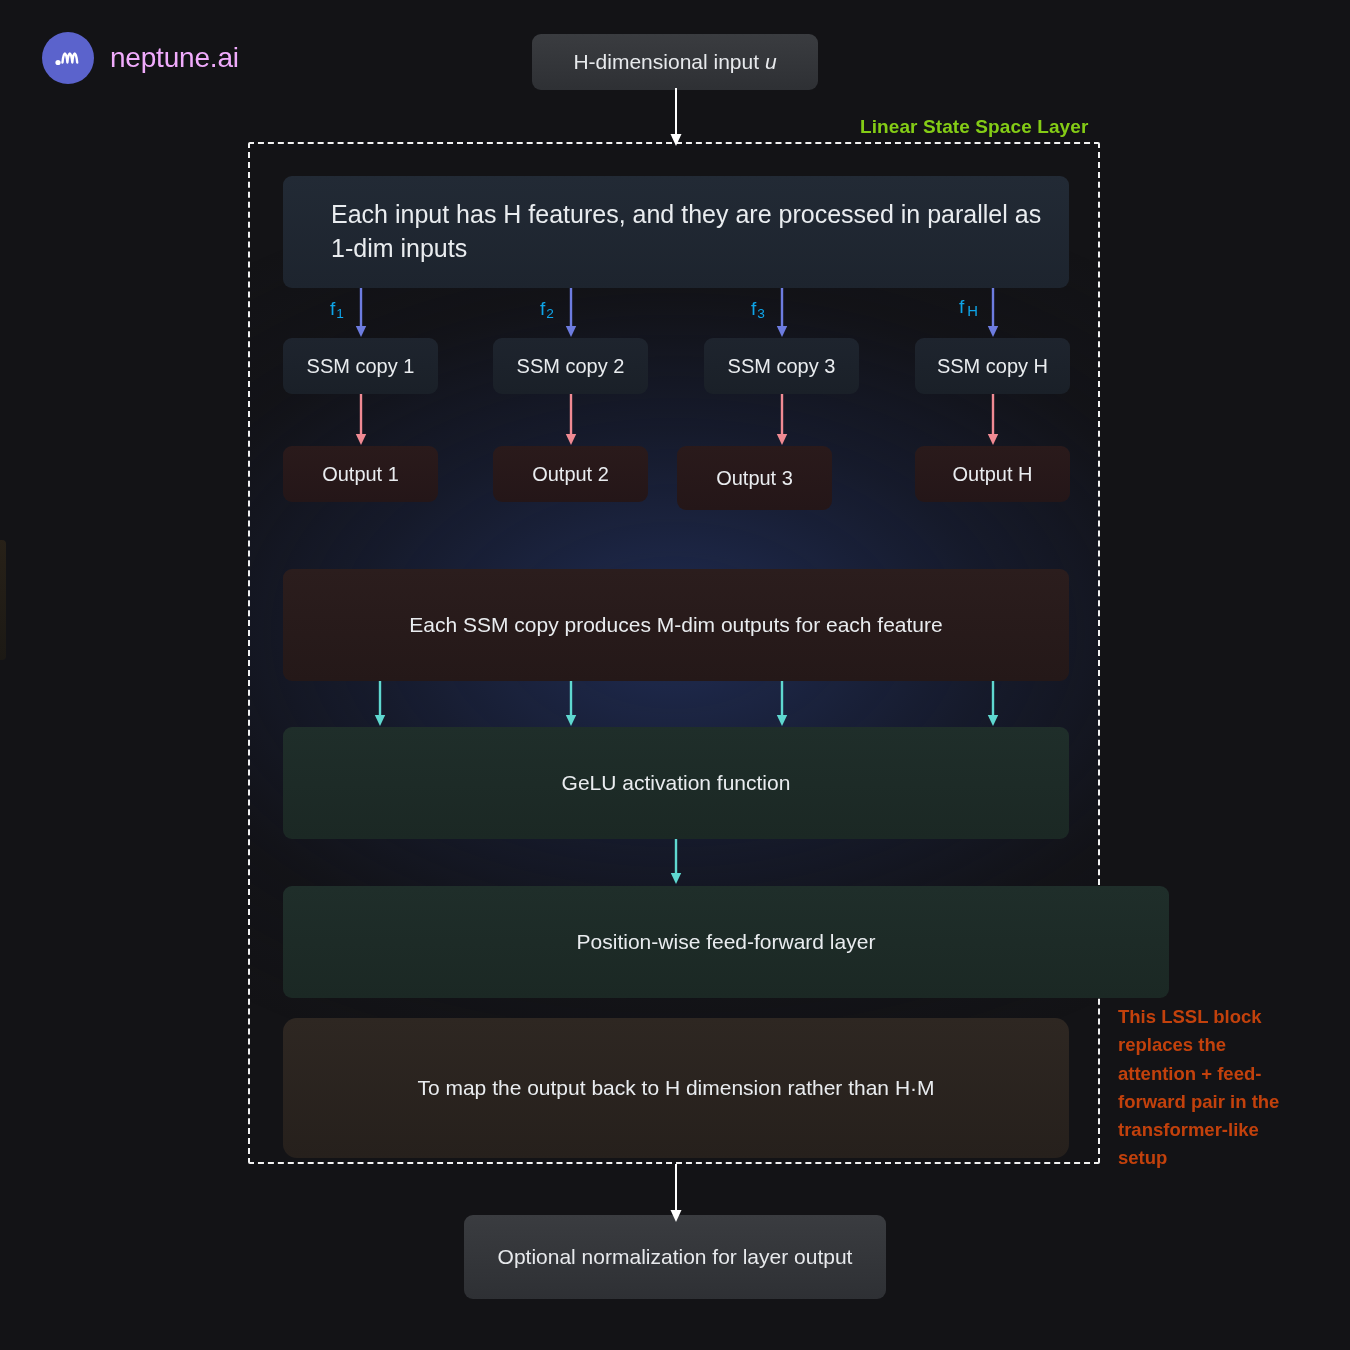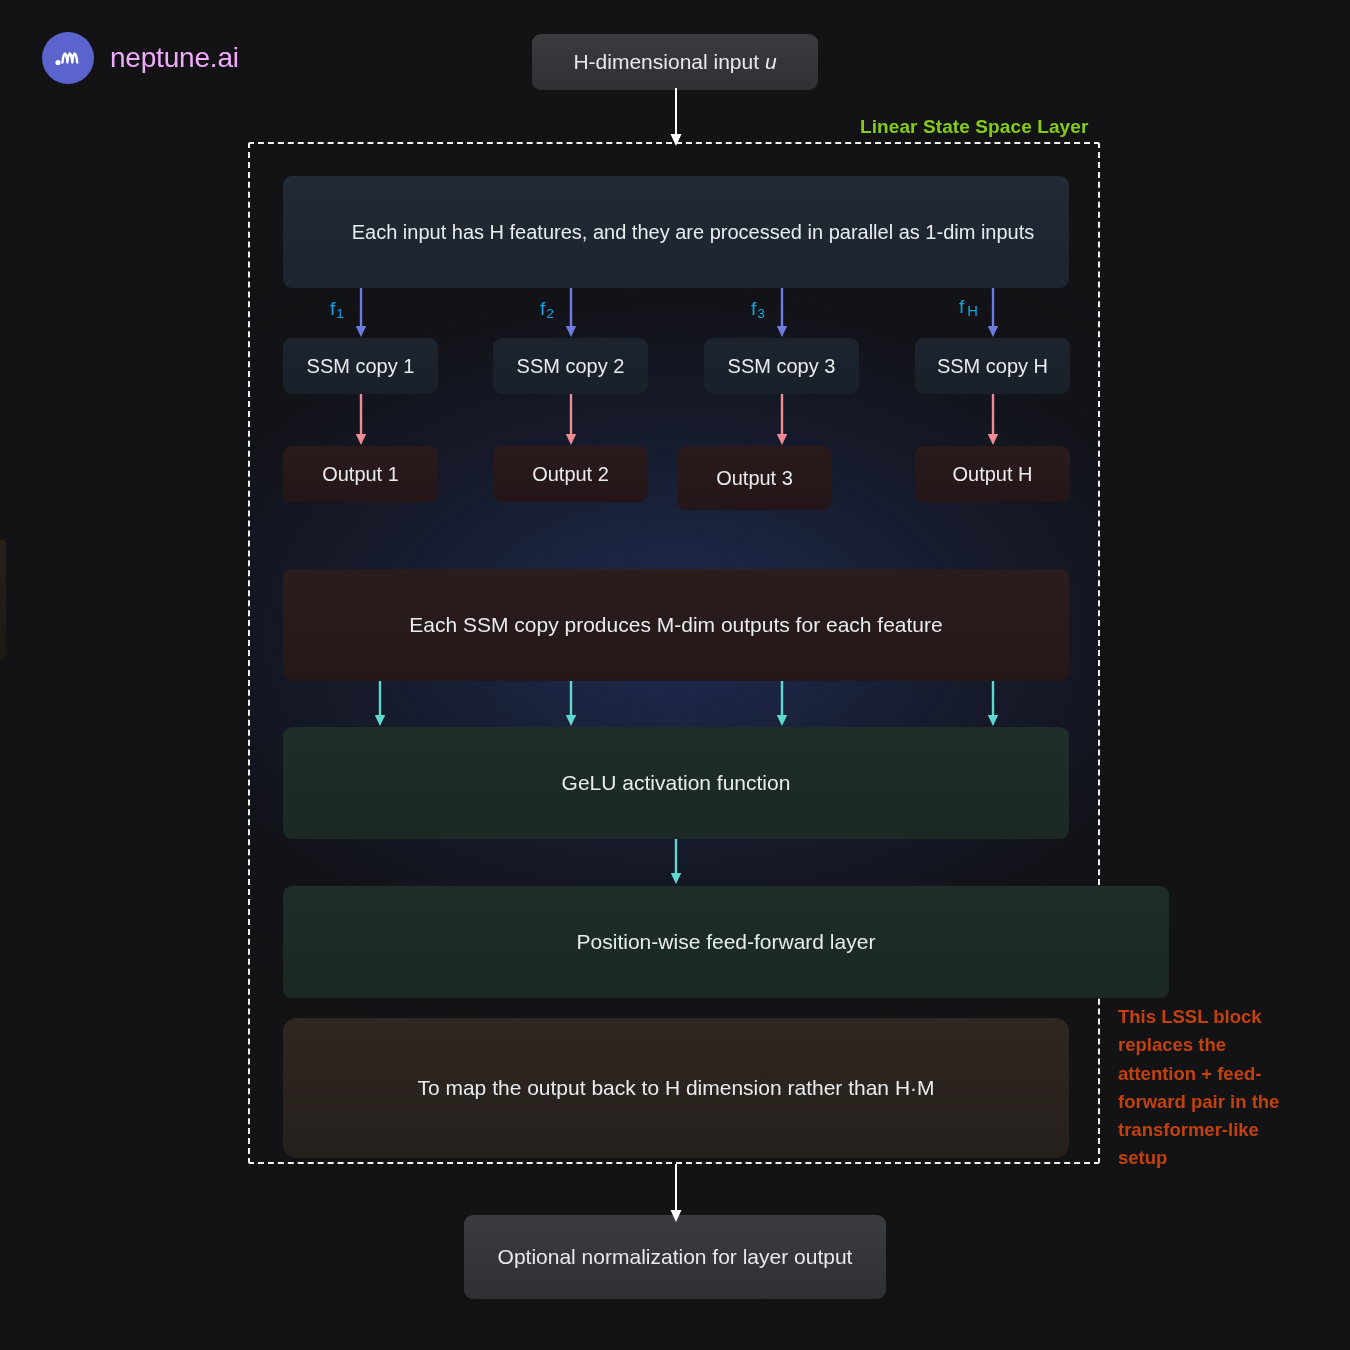--- a/index.html
+++ b/index.html
@@ -63,21 +63,21 @@
   }
 
   .node-grey {
     background: linear-gradient(to bottom, #3a3c40, #2e3034);
     font-size: 21px;
     color: #e7e9ec;
   }
 
   .node-slate {
     background: linear-gradient(to bottom, #222a35, #1d242e);
-    font-size: 20px;
+    font-size: 25px;
     padding-left: 48px;
   }
 
   .node-dark {
     background: linear-gradient(to bottom, #1e242e, #1a2028);
     font-size: 20px;
   }
 
   .node-maroon {
     background: linear-gradient(to bottom, #2a1a1b, #241618);

